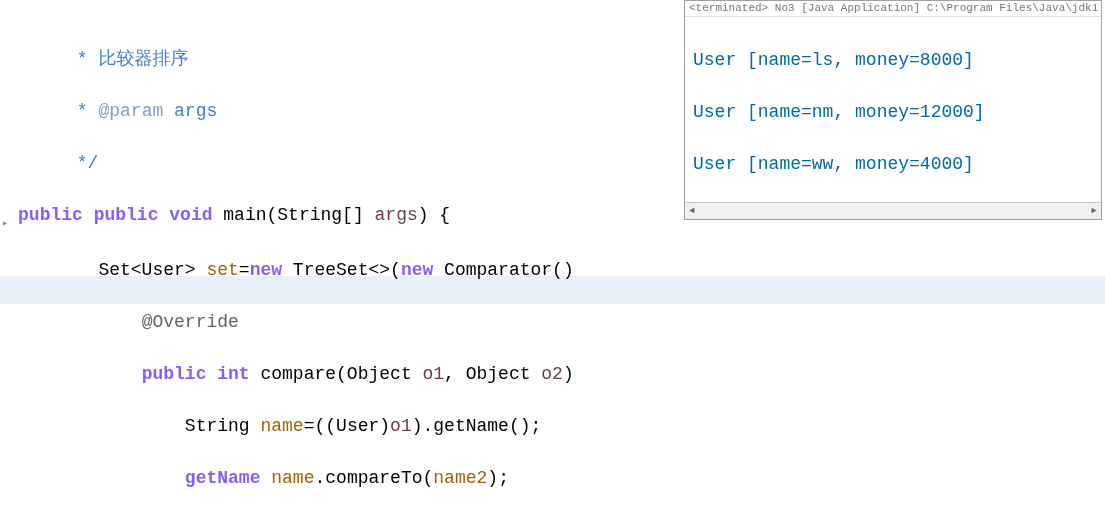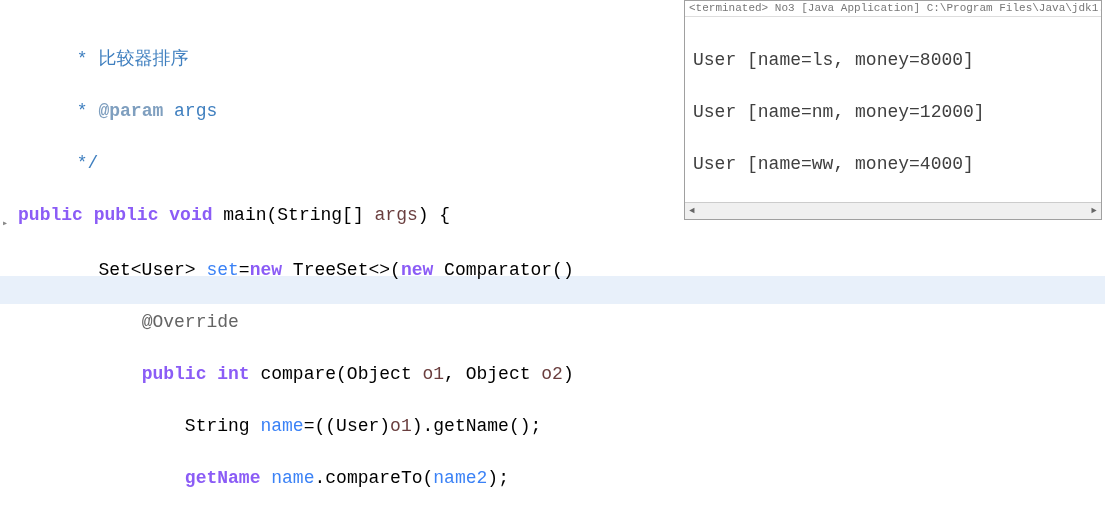--- a/index.html
+++ b/index.html
@@ -30,23 +30,23 @@
     right: 0;
     top: 276px;
     height: 28px;
     background: #e8f0fa;
     z-index: 0;
   }
   .line > span, .line > .tok { position: relative; z-index: 1; }
   .cmt { color: #3f7fbf; }
   .kw { color: #8b5cf6; font-weight: bold; }
   .pln { color: #000; text-align: center; }
-  .tag { color: #7f9fbf; font-weight: bold; }
+  .tag { color: #7f9fbf; font-weight: normal; }
   .ann { color: #646464; }
-  .id { color: #3b82f6; }
+  .id { color: #a16207; }
   .prm { color: #6a3e3e; }
   .squiggle {
     text-decoration-style: wavy;
     text-decoration-color: #d8c060;
     text-underline-offset: 2px;
   }
   .gutter-mark {
     position: absolute;
     left: -10px;
     top: 6px;
@@ -74,21 +74,21 @@
     padding: 0 4px;
     color: #777;
     border-bottom: 1px solid #ddd;
     white-space: nowrap;
     overflow: hidden;
   }
   .console-body {
     padding: 4px 8px;
     line-height: 26px;
     white-space: pre;
-    color: #404040;
+    color: #0369a1;
     height: 180px;
     overflow: hidden;
   }
   .console-scroll {
     position: absolute;
     left: 0; right: 0; bottom: 0;
     height: 17px;
     background: #f0f0f0;
     border-top: 1px solid #ccc;
     display: flex;

